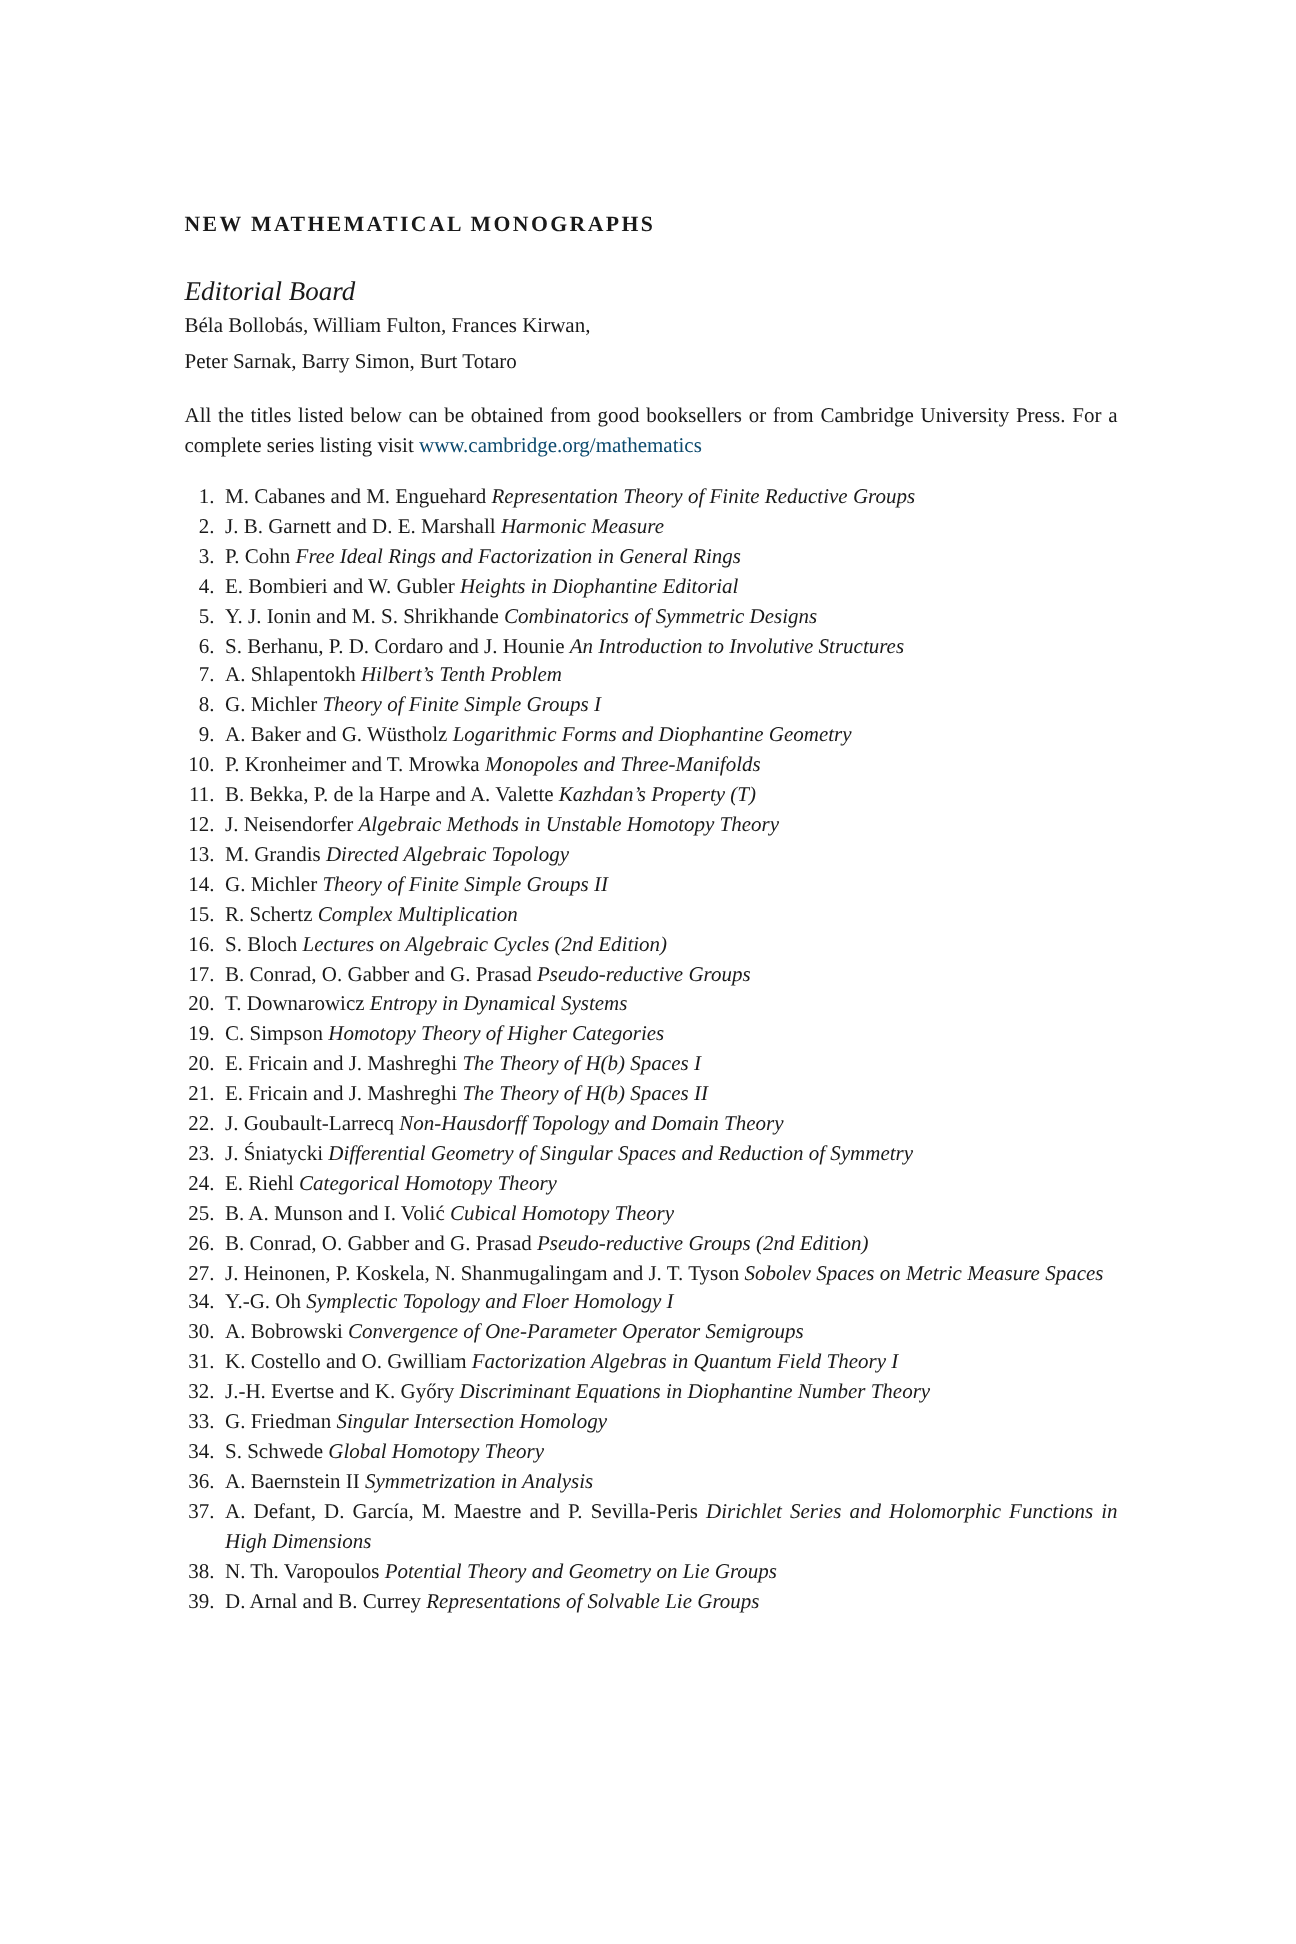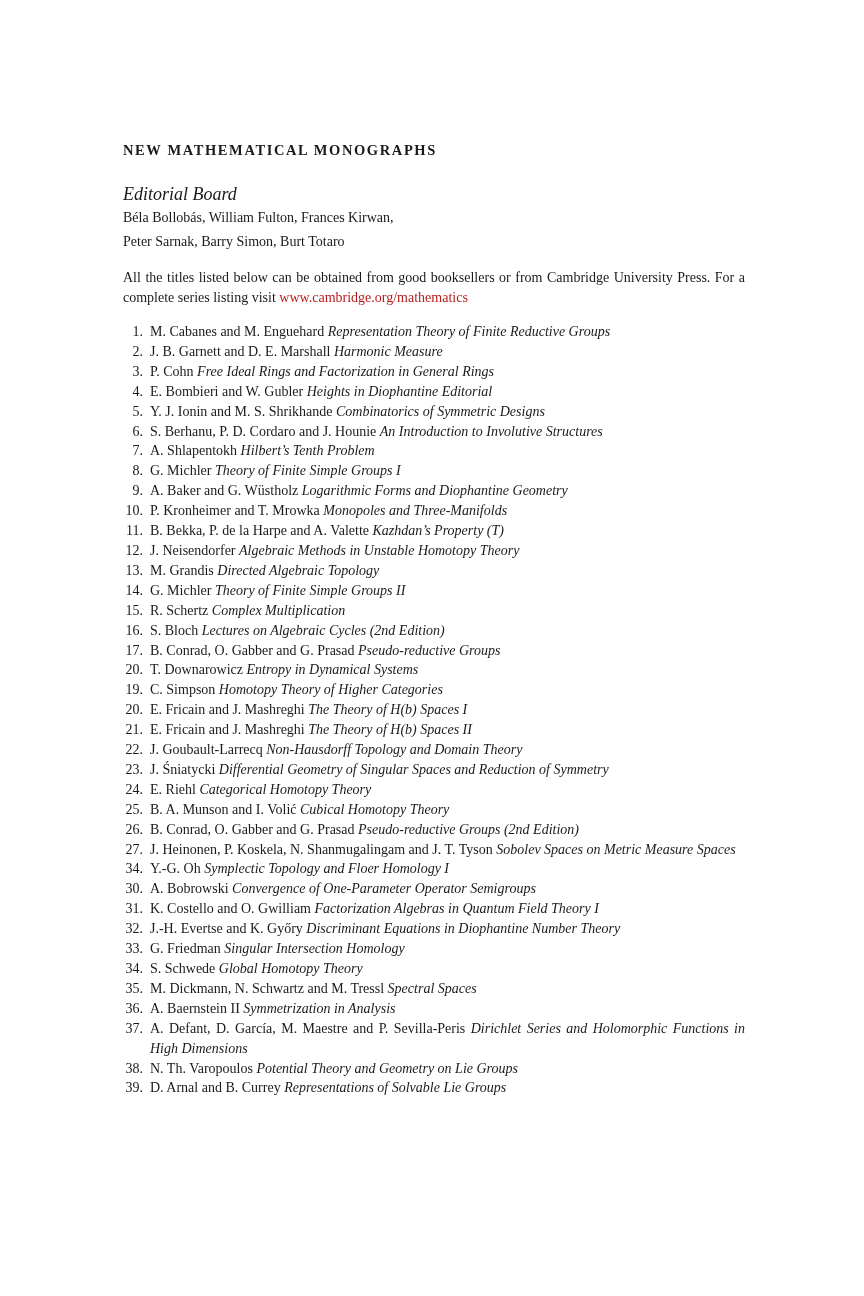--- a/index.html
+++ b/index.html
@@ -25,21 +25,21 @@
 <body>
 
 <div class="page">
   <h1 class="series-title">NEW MATHEMATICAL MONOGRAPHS</h1>
 
   <div class="board-heading">Editorial Board</div>
   <div class="board-line">Béla Bollobás, William Fulton, Frances Kirwan,</div>
   <div class="board-line">Peter Sarnak, Barry Simon, Burt Totaro</div>
 
   <p class="intro">
-    <span>All the titles listed below can be obtained from good booksellers or from Cambridge University Press. For a complete series listing visit </span><a style="color: #b91c1c;">www.cambridge.org/mathematics</a>
+    <span>All the titles listed below can be obtained from good booksellers or from Cambridge University Press. For a complete series listing visit </span><a style="color: #0c4a6e;">www.cambridge.org/mathematics</a>
   </p>
 
   <ol class="books" id="book-list">
       <li><span class="num">1.</span><span>M. Cabanes and M. Enguehard</span> <span class="title">Representation Theory of Finite Reductive Groups</span></li>
       <li><span class="num">2.</span><span>J. B. Garnett and D. E. Marshall</span> <span class="title">Harmonic Measure</span></li>
       <li><span class="num">3.</span><span>P. Cohn</span> <span class="title">Free Ideal Rings and Factorization in General Rings</span></li>
       <li><span class="num">4.</span><span>E. Bombieri and W. Gubler</span> <span class="title">Heights in Diophantine Editorial</span></li>
       <li><span class="num">5.</span><span>Y. J. Ionin and M. S. Shrikhande</span> <span class="title">Combinatorics of Symmetric Designs</span></li>
       <li><span class="num">6.</span><span>S. Berhanu, P. D. Cordaro and J. Hounie</span> <span class="title">An Introduction to Involutive Structures</span></li>
       <li><span class="num">7.</span><span>A. Shlapentokh</span> <span class="title">Hilbert’s Tenth Problem</span></li>
@@ -62,19 +62,18 @@
       <li><span class="num">24.</span><span>E. Riehl</span> <span class="title">Categorical Homotopy Theory</span></li>
       <li><span class="num">25.</span><span>B. A. Munson and I. Volić</span> <span class="title">Cubical Homotopy Theory</span></li>
       <li><span class="num">26.</span><span>B. Conrad, O. Gabber and G. Prasad</span> <span class="title">Pseudo-reductive Groups (2nd Edition)</span></li>
       <li><span class="num">27.</span><span>J. Heinonen, P. Koskela, N. Shanmugalingam and J. T. Tyson</span> <span class="title">Sobolev Spaces on Metric Measure Spaces</span></li>
       <li><span class="num">34.</span><span>Y.-G. Oh</span> <span class="title">Symplectic Topology and Floer Homology I</span></li>
       <li><span class="num">30.</span><span>A. Bobrowski</span> <span class="title">Convergence of One-Parameter Operator Semigroups</span></li>
       <li><span class="num">31.</span><span>K. Costello and O. Gwilliam</span> <span class="title">Factorization Algebras in Quantum Field Theory I</span></li>
       <li><span class="num">32.</span><span>J.-H. Evertse and K. Győry</span> <span class="title">Discriminant Equations in Diophantine Number Theory</span></li>
       <li><span class="num">33.</span><span>G. Friedman</span> <span class="title">Singular Intersection Homology</span></li>
       <li><span class="num">34.</span><span>S. Schwede</span> <span class="title">Global Homotopy Theory</span></li>
-      <li><span class="num">35.</span><span>M. Dickmann, N. Schwartz and M. Tressl</span> <span class="title">Spectral Spaces</span></li>
       <li><span class="num">36.</span><span>A. Baernstein II</span> <span class="title">Symmetrization in Analysis</span></li>
       <li><span class="num">37.</span><span>A. Defant, D. García, M. Maestre and P. Sevilla-Peris</span> <span class="title">Dirichlet Series and Holomorphic Functions in High Dimensions</span></li>
       <li><span class="num">38.</span><span>N. Th. Varopoulos</span> <span class="title">Potential Theory and Geometry on Lie Groups</span></li>
       <li><span class="num">39.</span><span>D. Arnal and B. Currey</span> <span class="title">Representations of Solvable Lie Groups</span></li>
     </ol>
 </div>
 
 </body></html>

